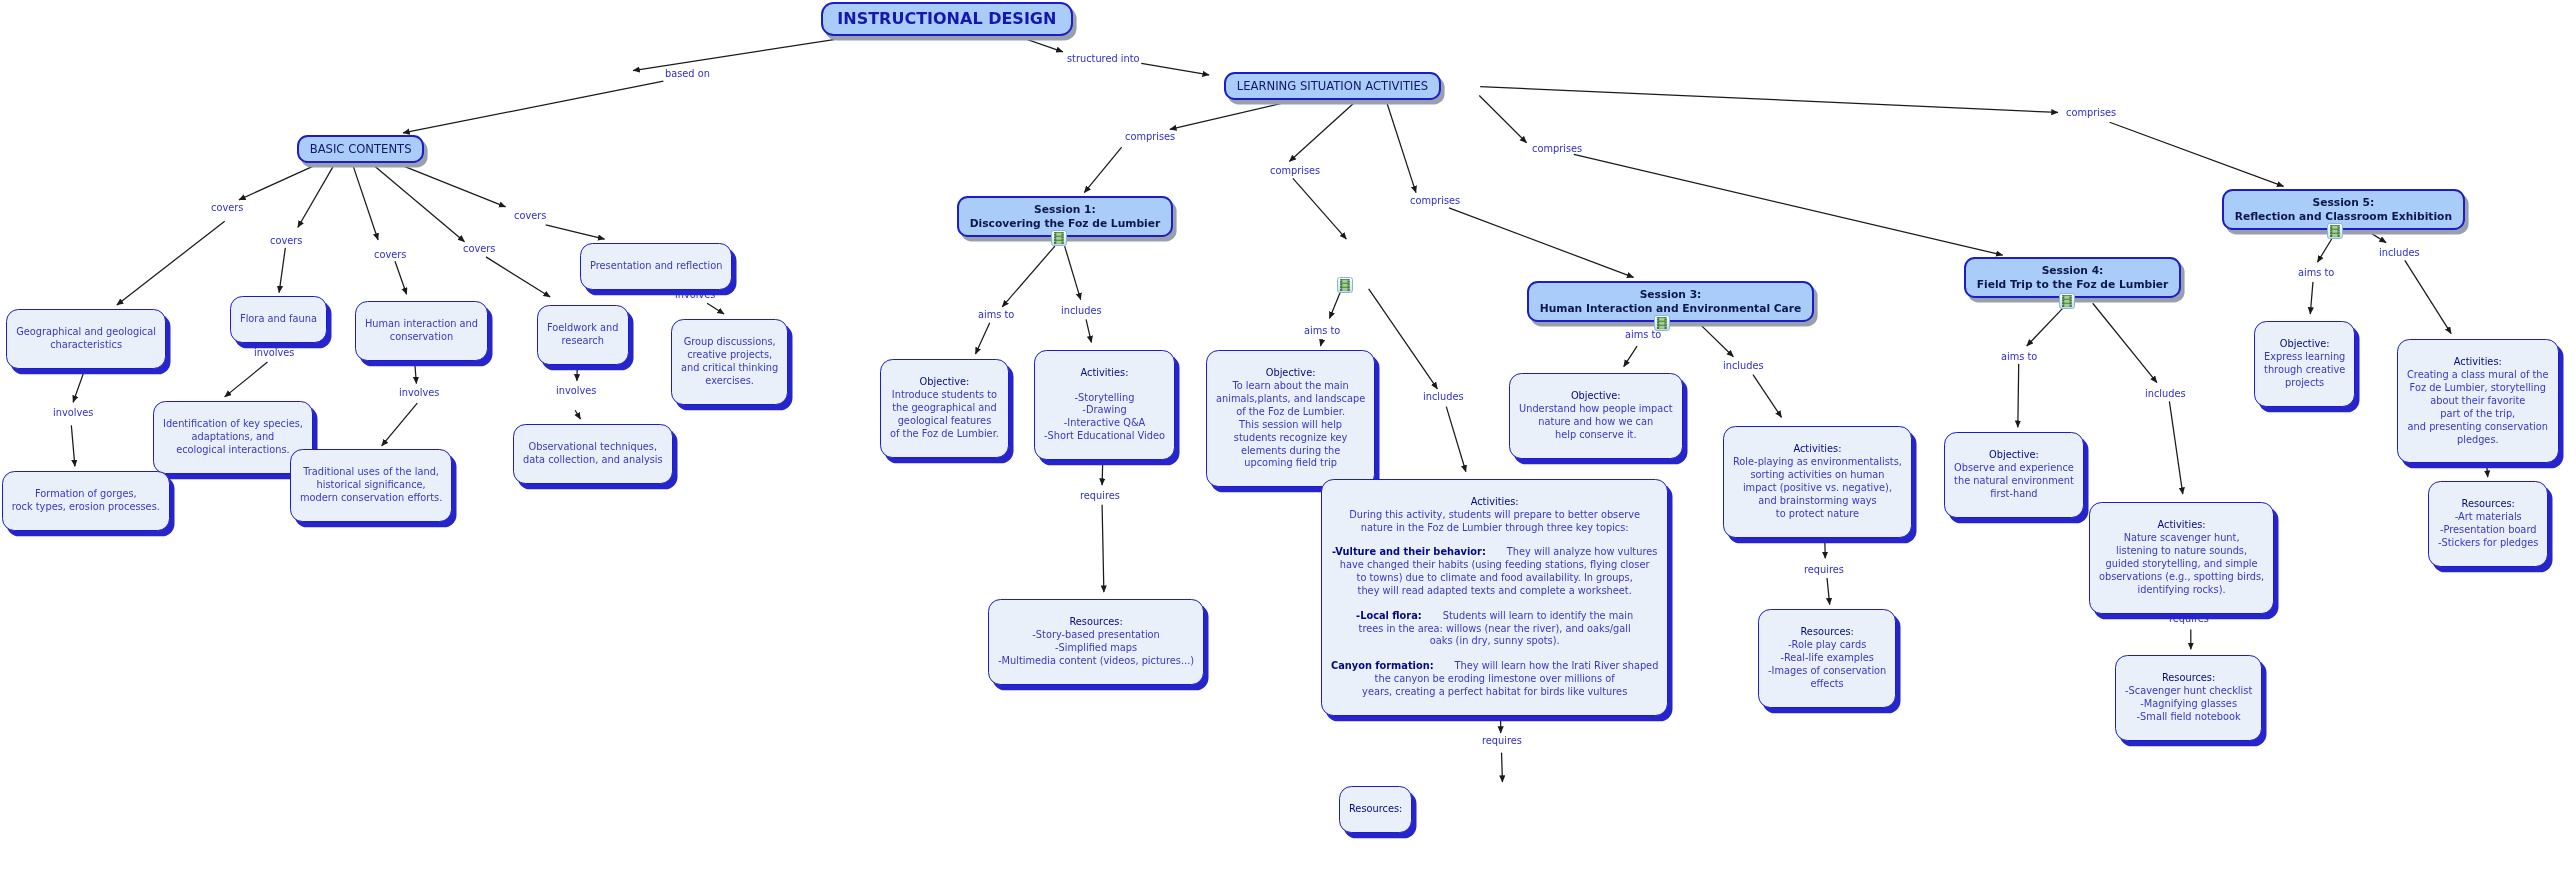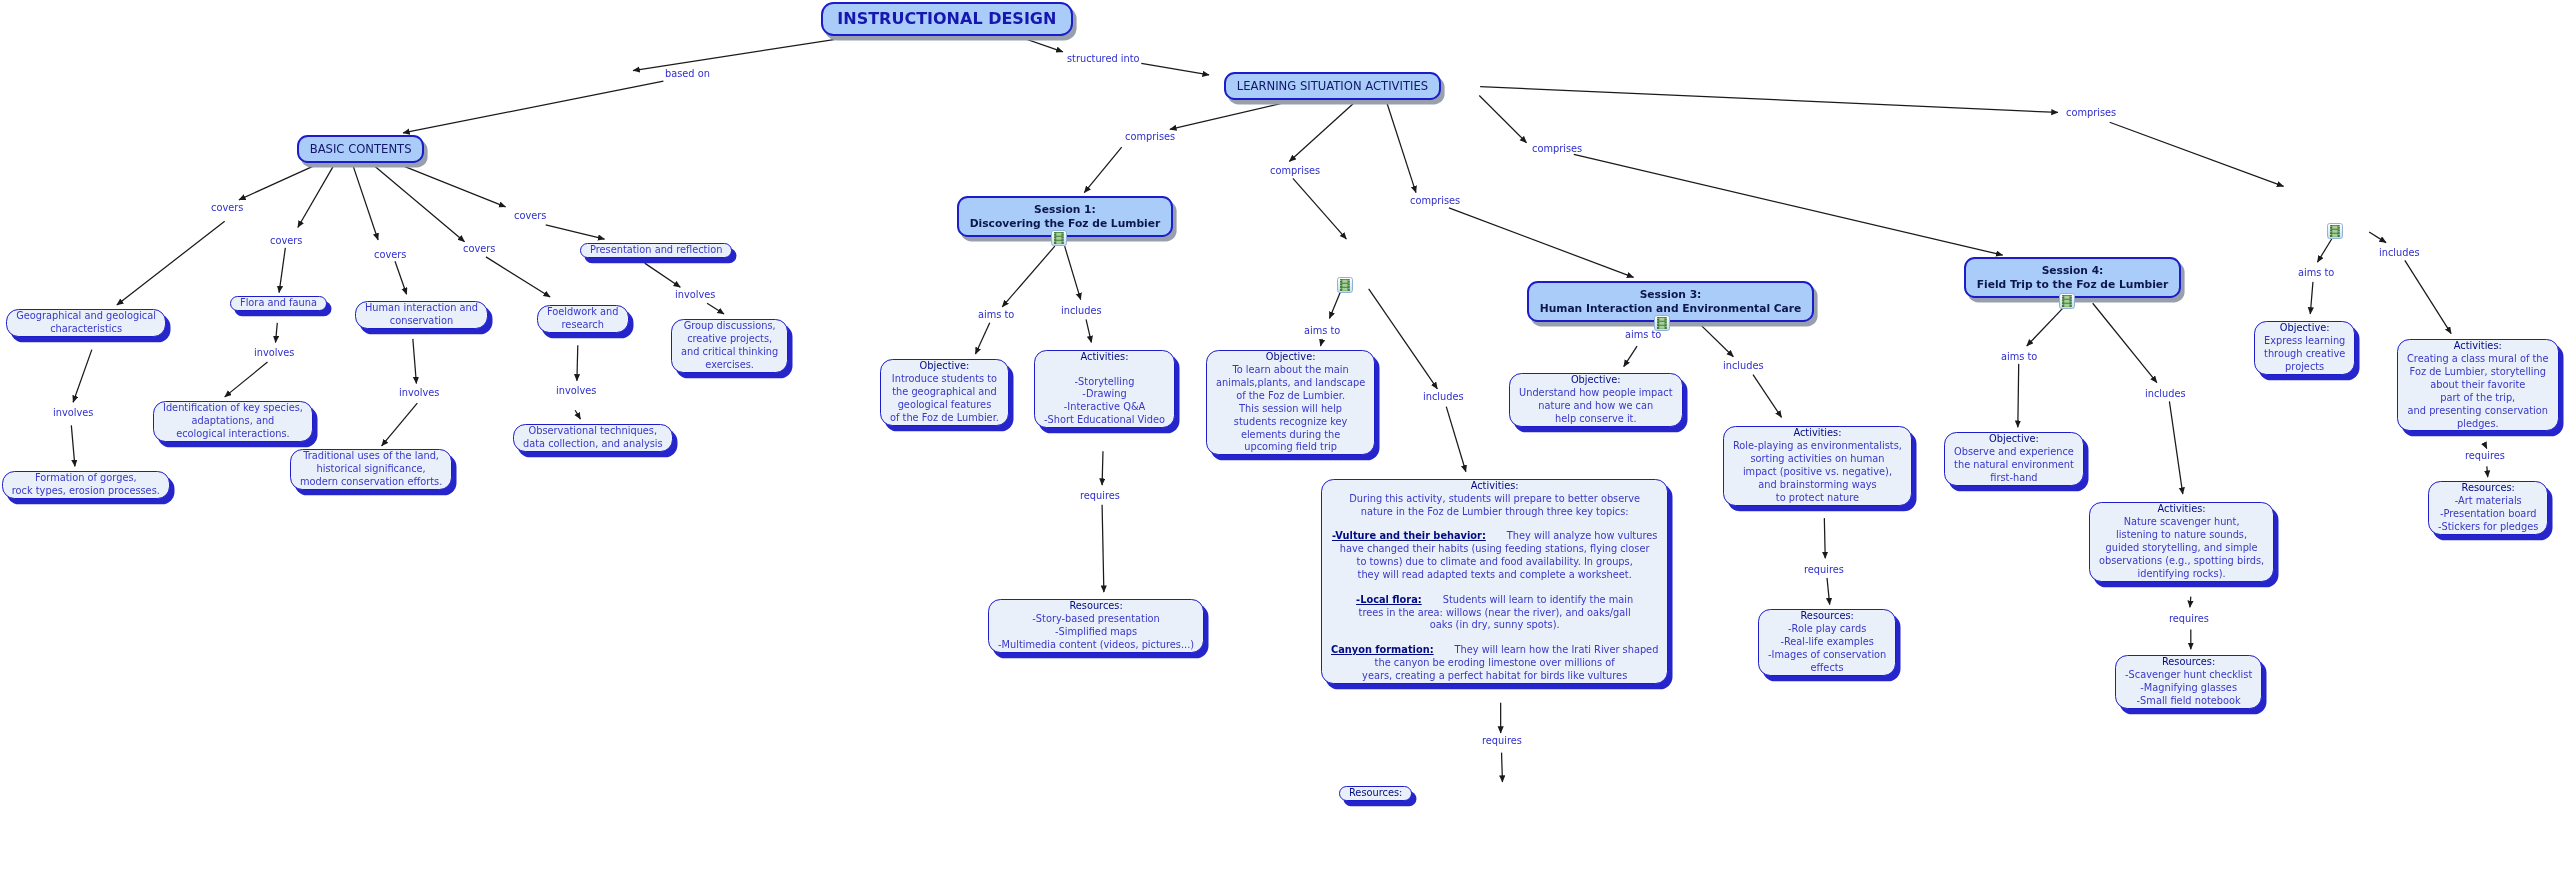--- a/index.html
+++ b/index.html
@@ -6,26 +6,26 @@
   #cmap{position:relative;width:2576px;height:882px;background:#ffffff;overflow:hidden;
         font-family:"DejaVu Sans","Liberation Sans",sans-serif;}
   svg.edges{position:absolute;left:0;top:0;z-index:1;}
   .node-blue{position:absolute;z-index:3;background:#a9cdf8;border:2.7px solid #1c1ccb;border-radius:10.7px;
        color:#0d174d;text-align:center;padding:4.5px 10.7px;width:max-content;
        box-shadow:3.6px 4.5px 0 #98a0ad;white-space:pre-line;line-height:1.32;}
   .main-title{font-size:16px;font-weight:bold;color:#1717b0;border-radius:12.5px;padding:4.5px 14.3px;}
   .mid-node{font-size:11.6px;color:#15156b;}
   .session-node{font-size:10.7px;font-weight:bold;}
   .node-light{position:absolute;z-index:3;background:#eaf0f9;border:1.8px solid #1c1ccb;border-radius:12.5px;
-       color:#3838c8;text-align:center;padding:0 9px;width:max-content;
+       color:#3838c8;text-align:center;padding:16px 9px;width:max-content;
        box-shadow:4.5px 5.3px 0 #2525cb;font-size:9.8px;line-height:1.32;}
   .pre{white-space:pre-line;}
   .hdr{font-weight:normal;color:#000a85;}
   .gap{margin-top:11.6px;}
-  .lead{font-weight:bold;color:#000a85;margin-right:21px;text-decoration:underline;}
+  .lead{font-weight:bold;color:#000a85;margin-right:21px;}
   .act-item{margin-top:11.6px;}
   .lbl{position:absolute;z-index:2;color:#2e2ecd;font-size:9.8px;white-space:nowrap;}
   .film{position:absolute;z-index:4;width:16px;height:16px;border:0.9px solid #8fb2d9;border-radius:2.7px;
        background:linear-gradient(#ffffff,#c9dcf2);display:flex;align-items:center;justify-content:center;
        box-sizing:border-box;cursor:pointer;}
 </style>
 </head>
 <body>
 
 <div id="cmap">
@@ -140,20 +140,22 @@
   <div class="node-blue main-title" style="left:821px;top:1.8px">INSTRUCTIONAL DESIGN</div>
   <div class="node-blue mid-node" style="left:1224px;top:72px">LEARNING SITUATION ACTIVITIES</div>
   <div class="node-blue mid-node" style="left:297px;top:135px">BASIC CONTENTS</div>
 
   <div class="node-blue session-node" style="left:957px;top:196px">Session 1:
 Discovering the Foz de Lumbier</div>
   <div class="node-blue session-node" style="left:1527px;top:281px">Session 3:
 Human Interaction and Environmental Care</div>
   <div class="node-blue session-node" style="left:1964px;top:257px">Session 4:
 Field Trip to the Foz de Lumbier</div>
+  <div class="node-blue session-node" style="left:2222px;top:189px">Session 5:
+Reflection and Classroom Exhibition</div>
 
   <div class="film" style="left:1051px;top:230px">
     <svg width="9.8" height="12.5" viewBox="0 0 11 14">
         <rect width="11" height="14" fill="#3f7d36"></rect>
         <rect x="2.5" y="0.8" width="6" height="3.4" fill="#a8cf9a"></rect>
         <rect x="2.5" y="5.3" width="6" height="3.4" fill="#a8cf9a"></rect>
         <rect x="2.5" y="9.8" width="6" height="3.4" fill="#a8cf9a"></rect>
         <g fill="#ffffff">
           <rect x="0.4" y="1" width="1" height="1"></rect>
           <rect x="0.4" y="4" width="1" height="1"></rect>

